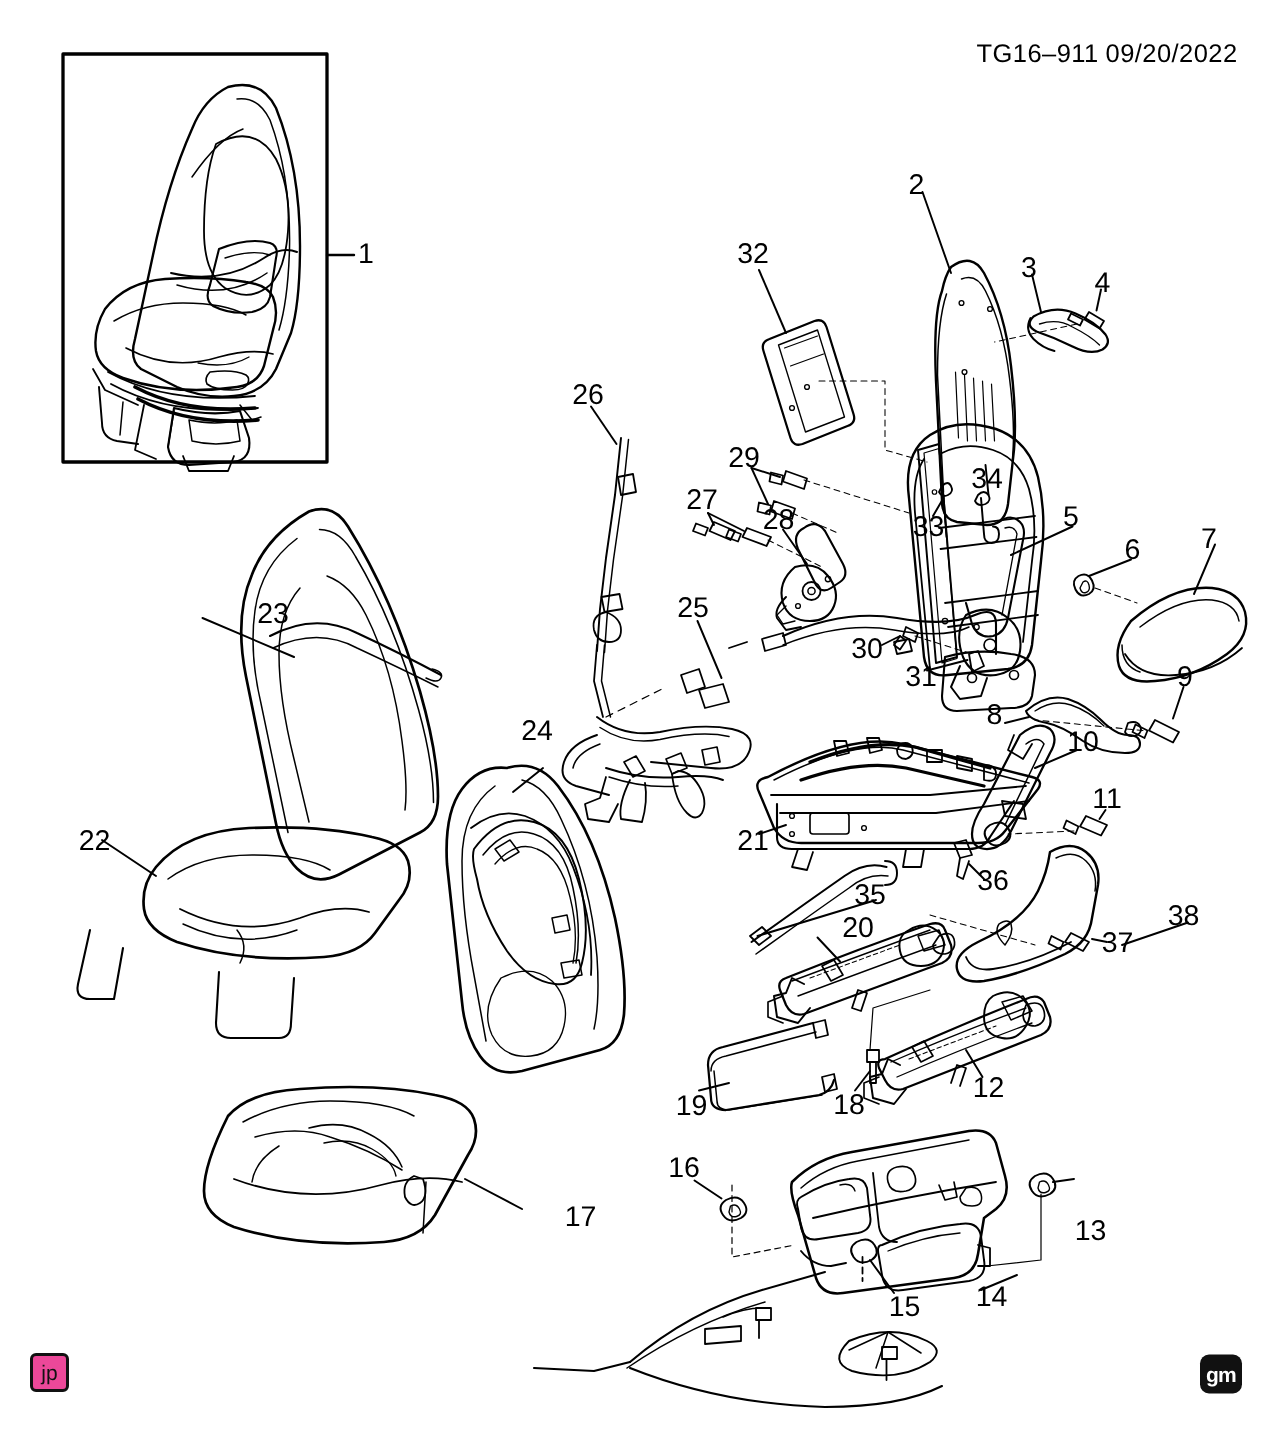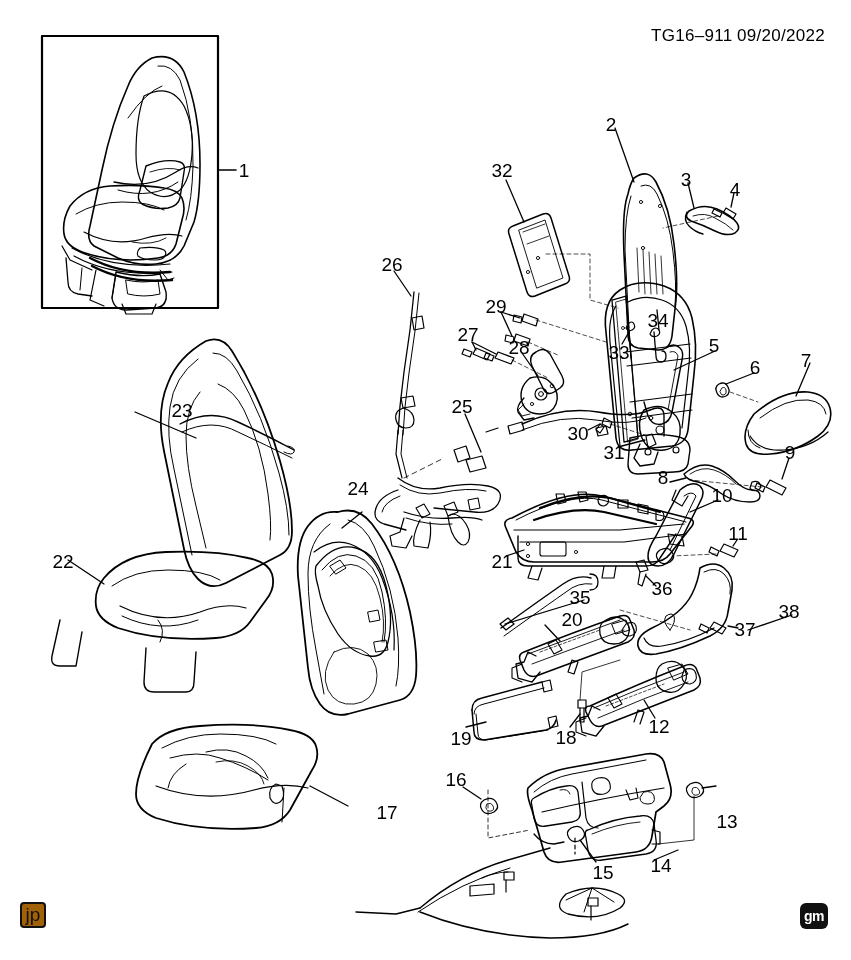--- a/index.html
+++ b/index.html
@@ -30,24 +30,24 @@
     transform:translate(-50%,-50%);
     user-select:none;
   }
 
   
   .stamp{
     position:absolute;
     box-sizing:border-box;
     border:2px solid #111;
     border-radius:4px;
-    background:#a16207;
+    background:#ec4899;
     display:flex;align-items:center;justify-content:center;
     font-family:"Liberation Sans", sans-serif;
-    font-size:19px;color:#111;
+    font-size:14px;color:#111;
   }
   
   .gmlogo{
     position:absolute;
     box-sizing:border-box;
     background:#111;
     border-radius:6px;
     display:flex;align-items:center;justify-content:center;
     font-family:"Liberation Sans", sans-serif;
     font-size:14px;font-weight:bold;color:#fff;

